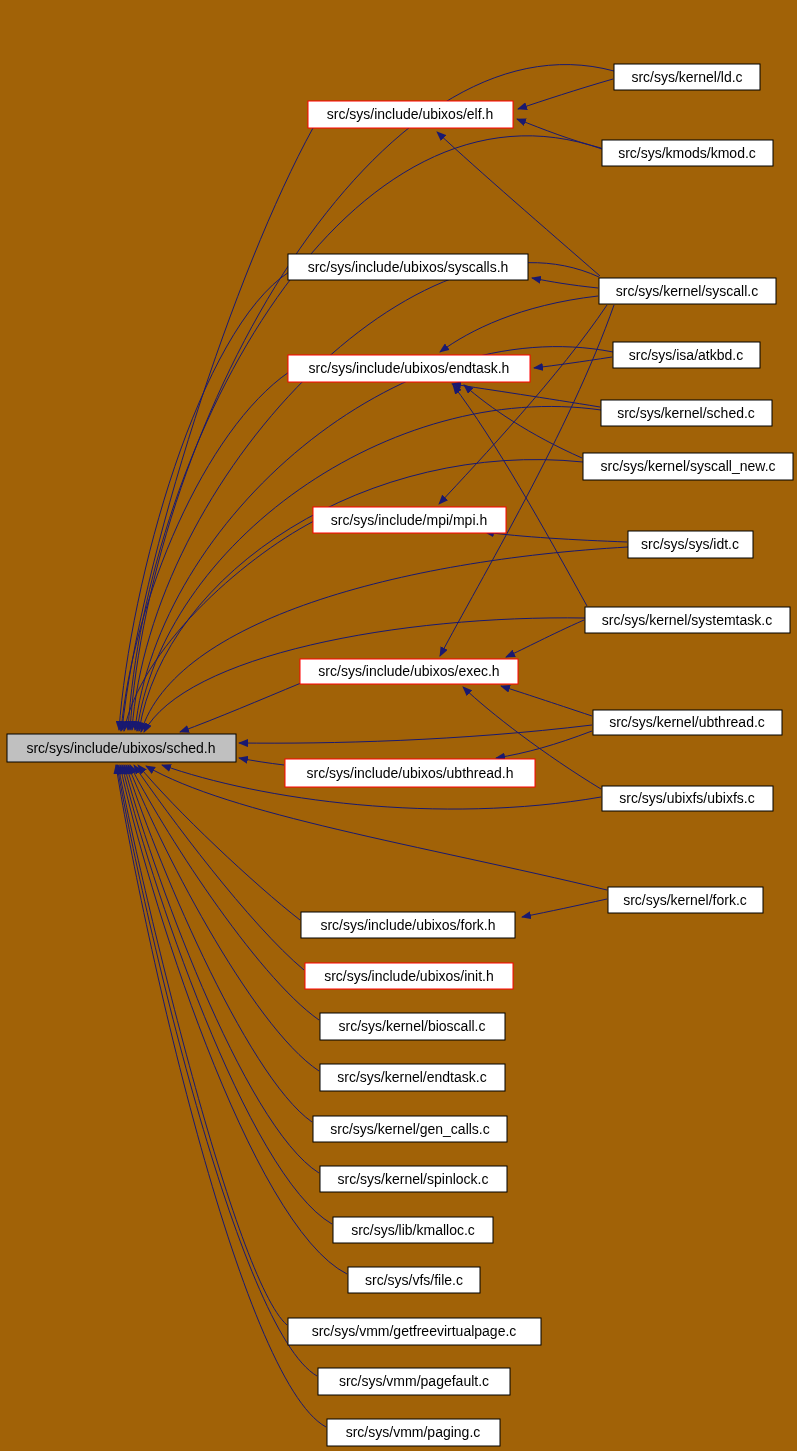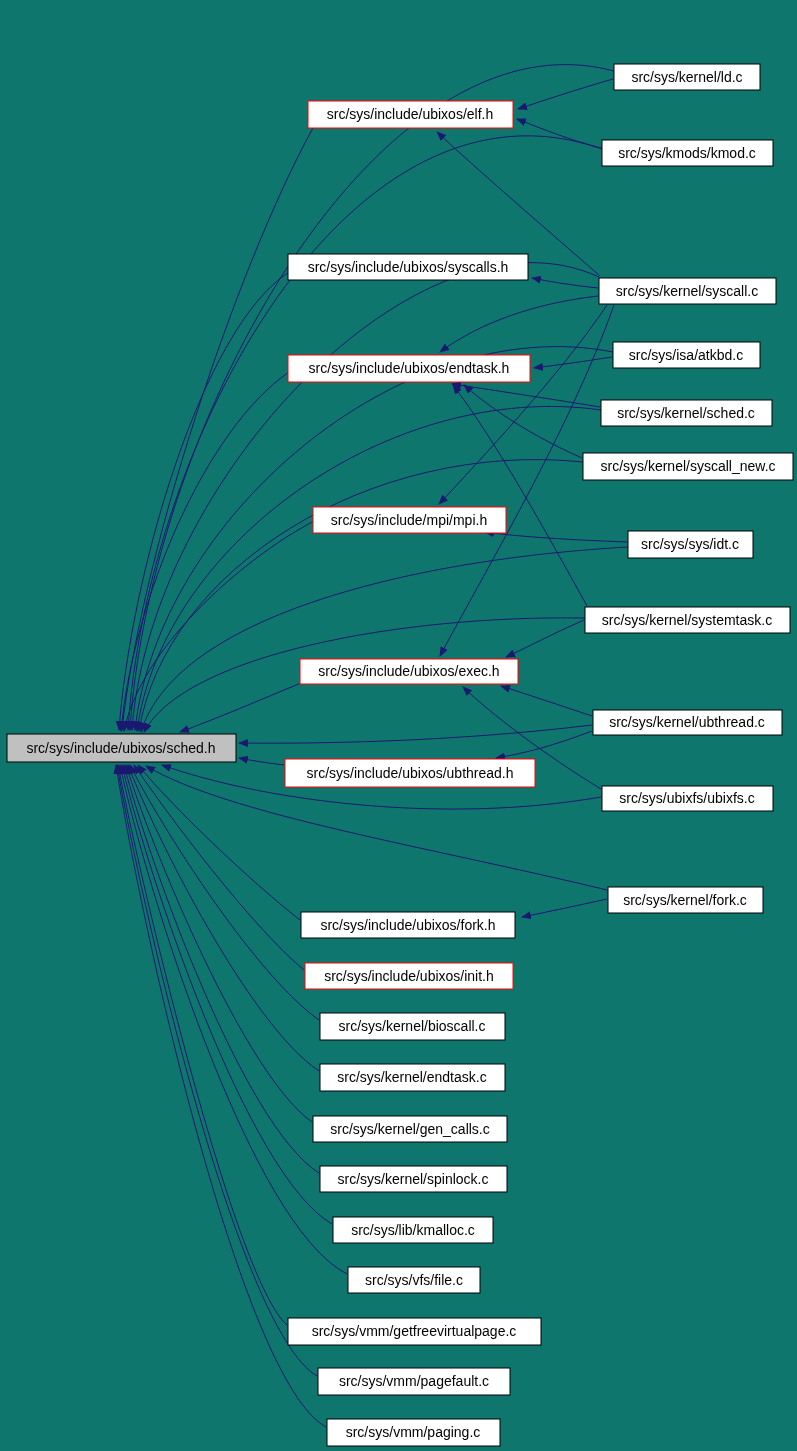--- a/index.html
+++ b/index.html
@@ -1,16 +1,16 @@
 <!DOCTYPE html>
 <html><head>
 <meta charset="utf-8">
 <style>
   html,body{margin:0;padding:0;background:#ffffff;}
-  .canvas-wrap{width:797px;height:1451px;position:relative;background:#0f766e;}
+  .canvas-wrap{width:797px;height:1451px;position:relative;background:#a16207;}
   svg{display:block;}
   svg text{
     font-family:"Liberation Sans", sans-serif;
     font-size:14px;
     fill:#000000;
   }
   .edge{fill:none;stroke:#191970;stroke-width:1;}
   .node rect{fill:#ffffff;stroke:#000000;stroke-width:1;}
   .node.red rect{stroke:#ff0000;}
   .node.main rect{fill:#c0c0c0;stroke:#000000;}

